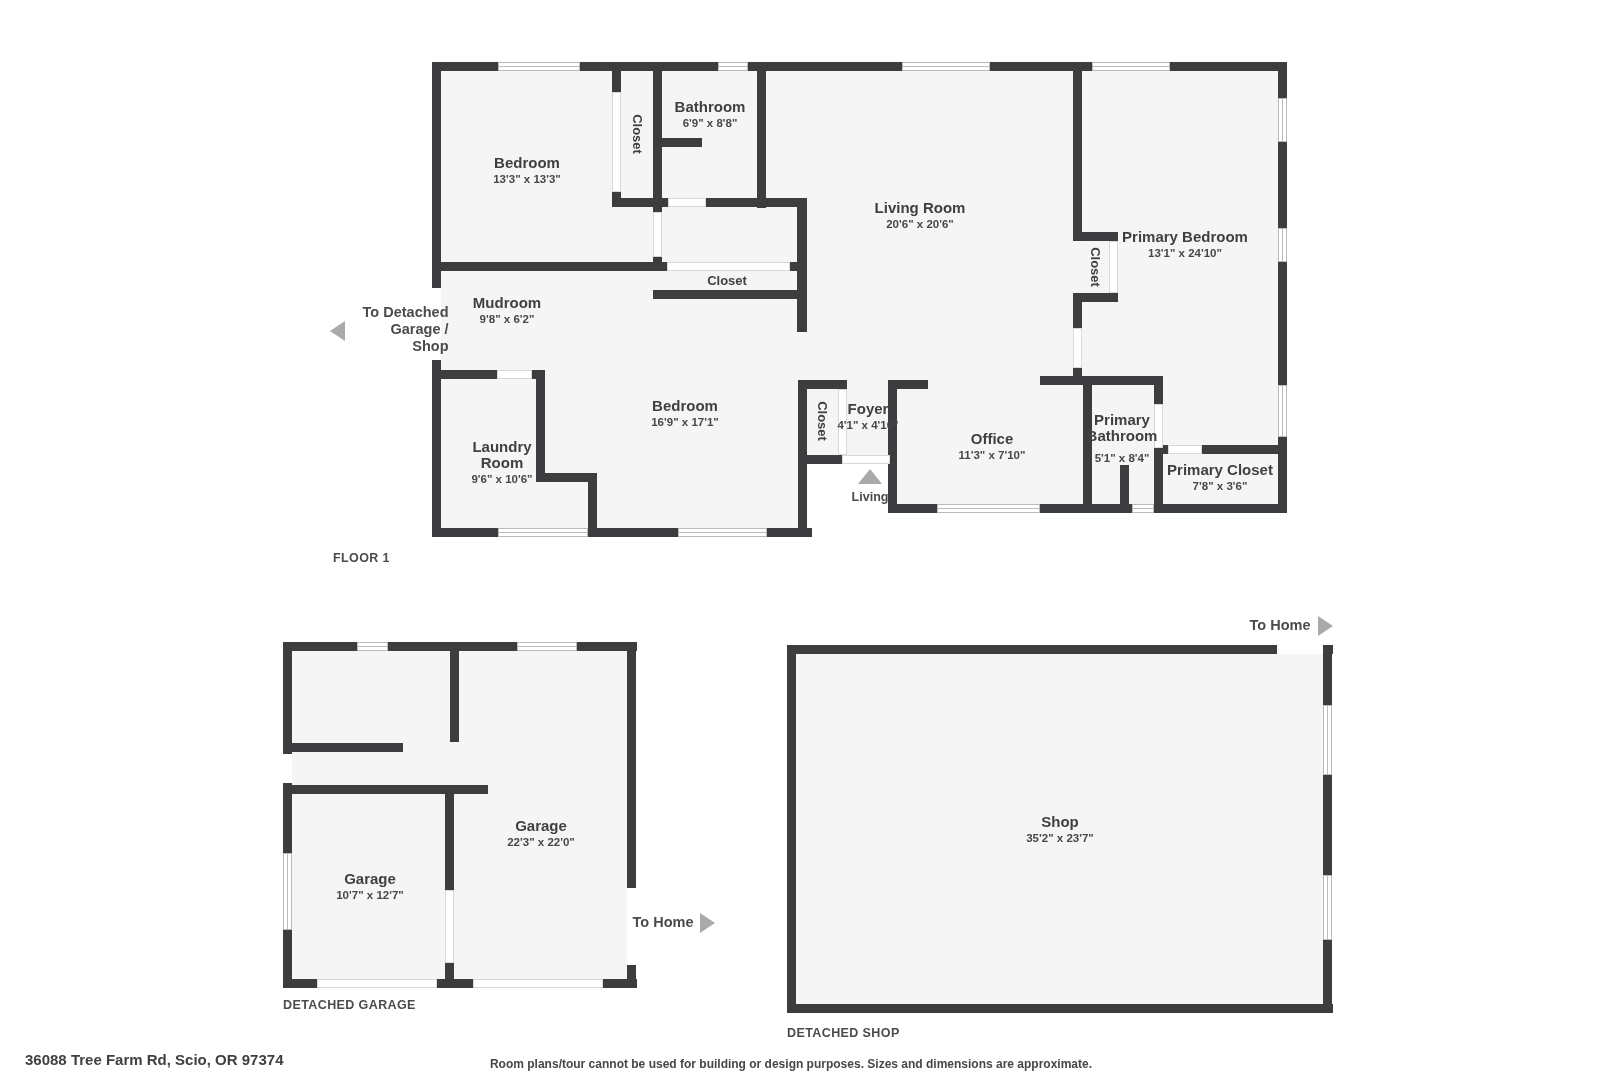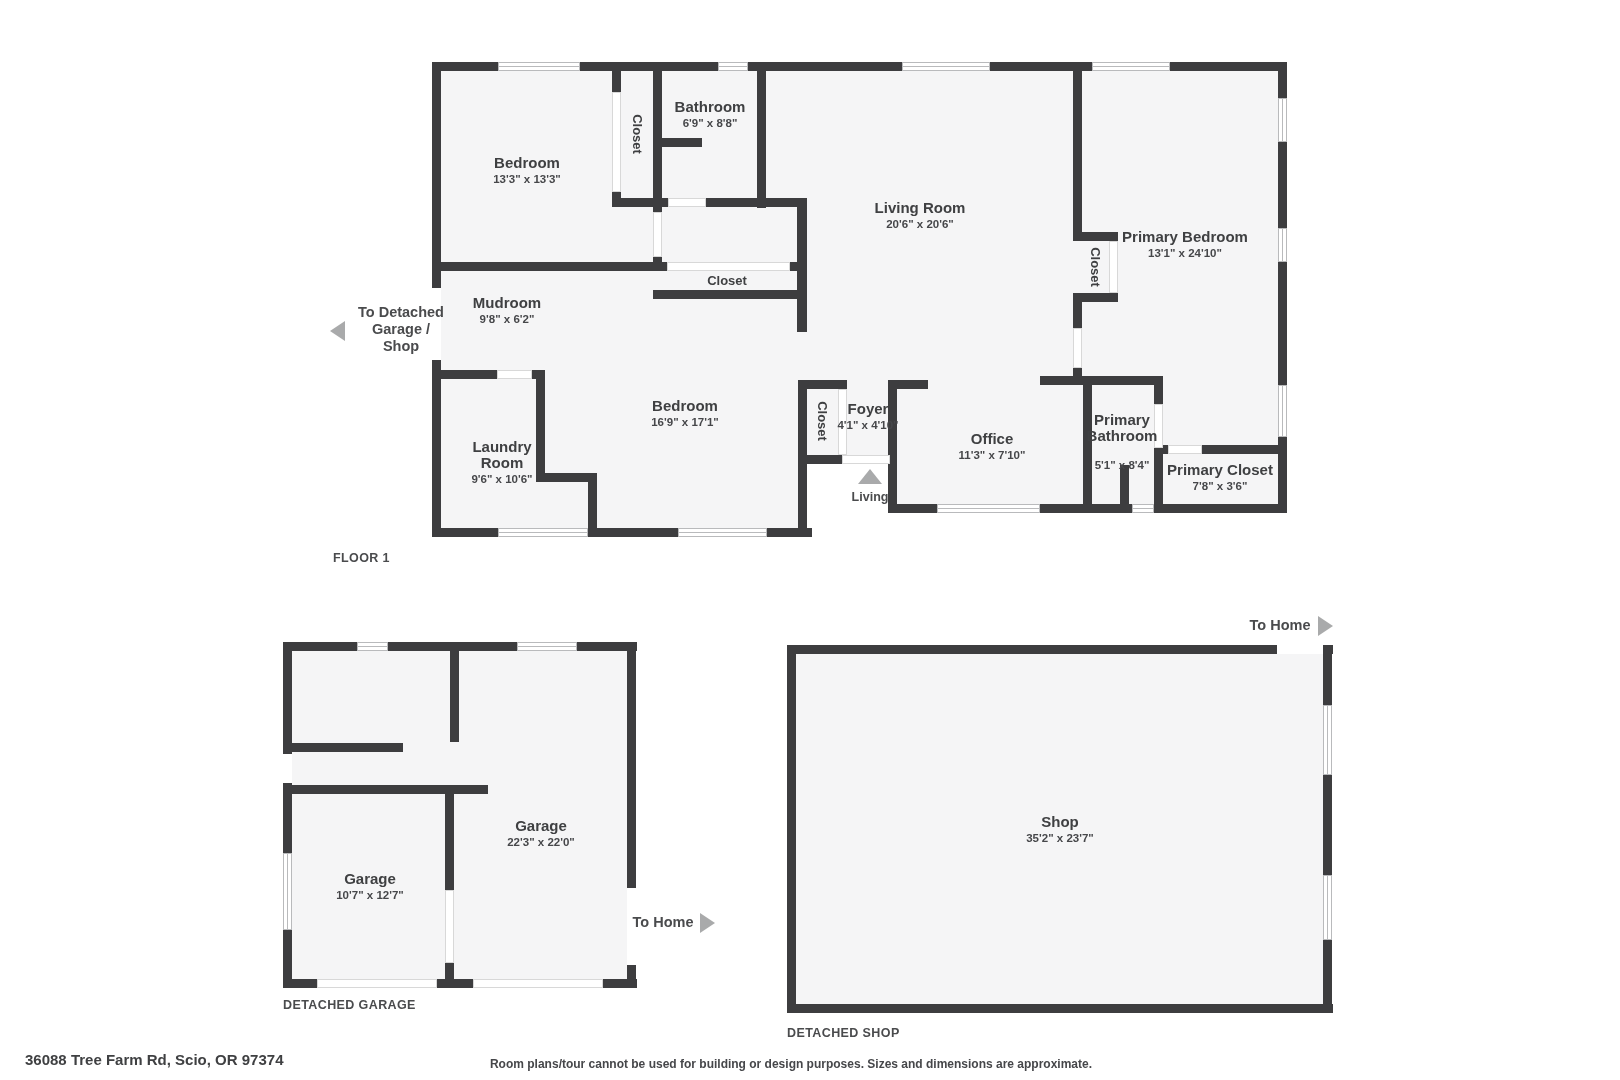--- a/index.html
+++ b/index.html
@@ -18,29 +18,29 @@
   .win.wh::after { content:""; position:absolute; left:0; right:0; top:50%; height:1px; margin-top:-0.5px; background:#b9babc; }
   .win.wv::after { content:""; position:absolute; top:0; bottom:0; left:50%; width:1px; margin-left:-0.5px; background:#b9babc; }
   
   .dr { position:absolute; background:#ffffff; box-shadow:inset 0 0 0 1px #d8d8d8; }
   
   .gap { position:absolute; background:#ffffff; }
   
   .room { position:absolute; transform:translate(-50%,-50%); text-align:center; width:max-content; }
   .rname { font-size:15px; font-weight:bold; line-height:1.08; color:#3f4042; }
   .rname.narrow-62 { width:62px; margin:0 auto; }
-  .rname.narrow-80 { width:80px; margin:15px auto; }
+  .rname.narrow-80 { width:80px; margin:8px auto; }
   .rdims { font-size:11.5px; font-weight:bold; margin-top:2px; white-space:nowrap; color:#46474a; }
   
   .closet { position:absolute; transform:translate(-50%,-50%); font-size:13px; font-weight:bold; white-space:nowrap; color:#3f4042; }
   .closet.v { transform:translate(-50%,-50%) rotate(90deg); }
   
   .plan-title { position:absolute; font-size:12.5px; font-weight:bold; letter-spacing:0.4px; color:#4a4b4d; }
   
-  .nav { position:absolute; transform:translate(-50%,-50%); font-size:14.5px; font-weight:bold; text-align:center; line-height:1.18; color:#4a4b4d; }
+  .nav { position:absolute; transform:translate(-50%,-50%); font-size:14.5px; font-weight:bold; text-align:right; line-height:1.18; color:#4a4b4d; }
   .nav.sm { font-size:12.5px; }
   .nav.wrap95 { width:95px; }
   
   .tri { position:absolute; width:0; height:0; }
   .tri.left  { border-top:10px solid transparent; border-bottom:10px solid transparent; border-right:15px solid #a9aaab; }
   .tri.right { border-top:10px solid transparent; border-bottom:10px solid transparent; border-left:15px solid #a9aaab; }
   .tri.up    { border-left:12px solid transparent; border-right:12px solid transparent; border-bottom:15px solid #a9aaab; }
   
   .addr { position:absolute; font-size:15px; font-weight:bold; color:#3f4042; }
   .disc { position:absolute; transform:translateX(-50%); font-size:12px; font-weight:bold; color:#46474a; }

